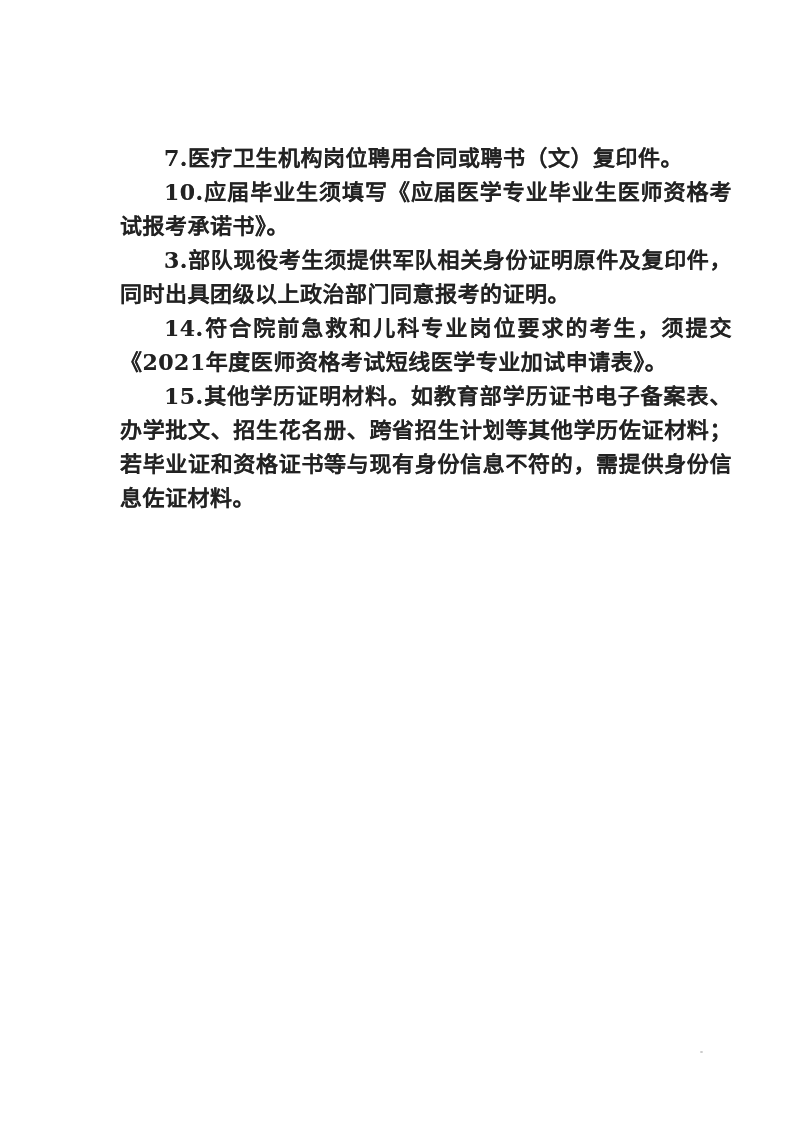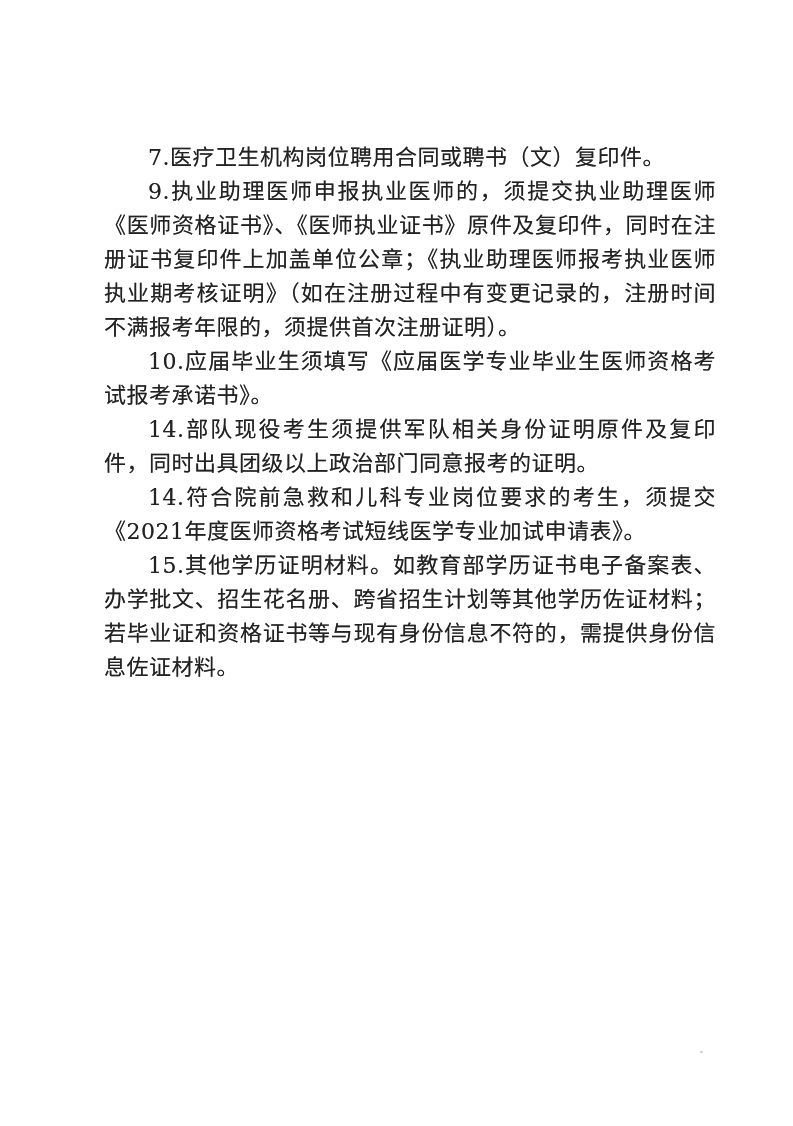--- a/index.html
+++ b/index.html
@@ -15,23 +15,24 @@
   .page {
     position: relative;
     width: 793px;
     height: 1126px;
     background: #ffffff;
     font-family: "DejaVu Serif", "Liberation Serif", serif;
     color: #222222;
   }
   .text-block {
     position: absolute;
-    left: 104px;
+    left: 120px;
     top: 141px;
     width: 612px;
+    font-weight: bold;
   }
   .para {
     margin: 0;
     padding: 0;
     font-size: 22px;
     line-height: 34px;
     letter-spacing: 0.5px;
     text-align: justify;
     text-align-last: left;
     text-indent: 44px;
@@ -47,20 +48,19 @@
     border-radius: 50%;
   }
   .speck-1 { left: 700px; top: 1051px; width: 3px; height: 2px; }
 </style>
 </head>
 <body>
 
 <div class="page">
   <div class="text-block">
     <p class="para">7.医疗卫生机构岗位聘用合同或聘书（文）复印件。</p>
-    <p class="para">9.执业助理医师申报执业医师的，须提交执业助理医师《医师资格证书》、《医师执业证书》原件及复印件，同时在注册证书复印件上加盖单位公章；《执业助理医师报考执业医师执业期考核证明》（如在注册过程中有变更记录的，注册时间不满报考年限的，须提供首次注册证明）。</p>
     <p class="para">10.应届毕业生须填写《应届医学专业毕业生医师资格考试报考承诺书》。</p>
-    <p class="para">14.部队现役考生须提供军队相关身份证明原件及复印件，同时出具团级以上政治部门同意报考的证明。</p>
+    <p class="para">3.部队现役考生须提供军队相关身份证明原件及复印件，同时出具团级以上政治部门同意报考的证明。</p>
     <p class="para">14.符合院前急救和儿科专业岗位要求的考生，须提交《2021年度医师资格考试短线医学专业加试申请表》。</p>
     <p class="para">15.其他学历证明材料。如教育部学历证书电子备案表、办学批文、招生花名册、跨省招生计划等其他学历佐证材料；若毕业证和资格证书等与现有身份信息不符的，需提供身份信息佐证材料。</p>
   </div>
   <div class="speck speck-1"></div>
 </div>
 
 </body></html>

